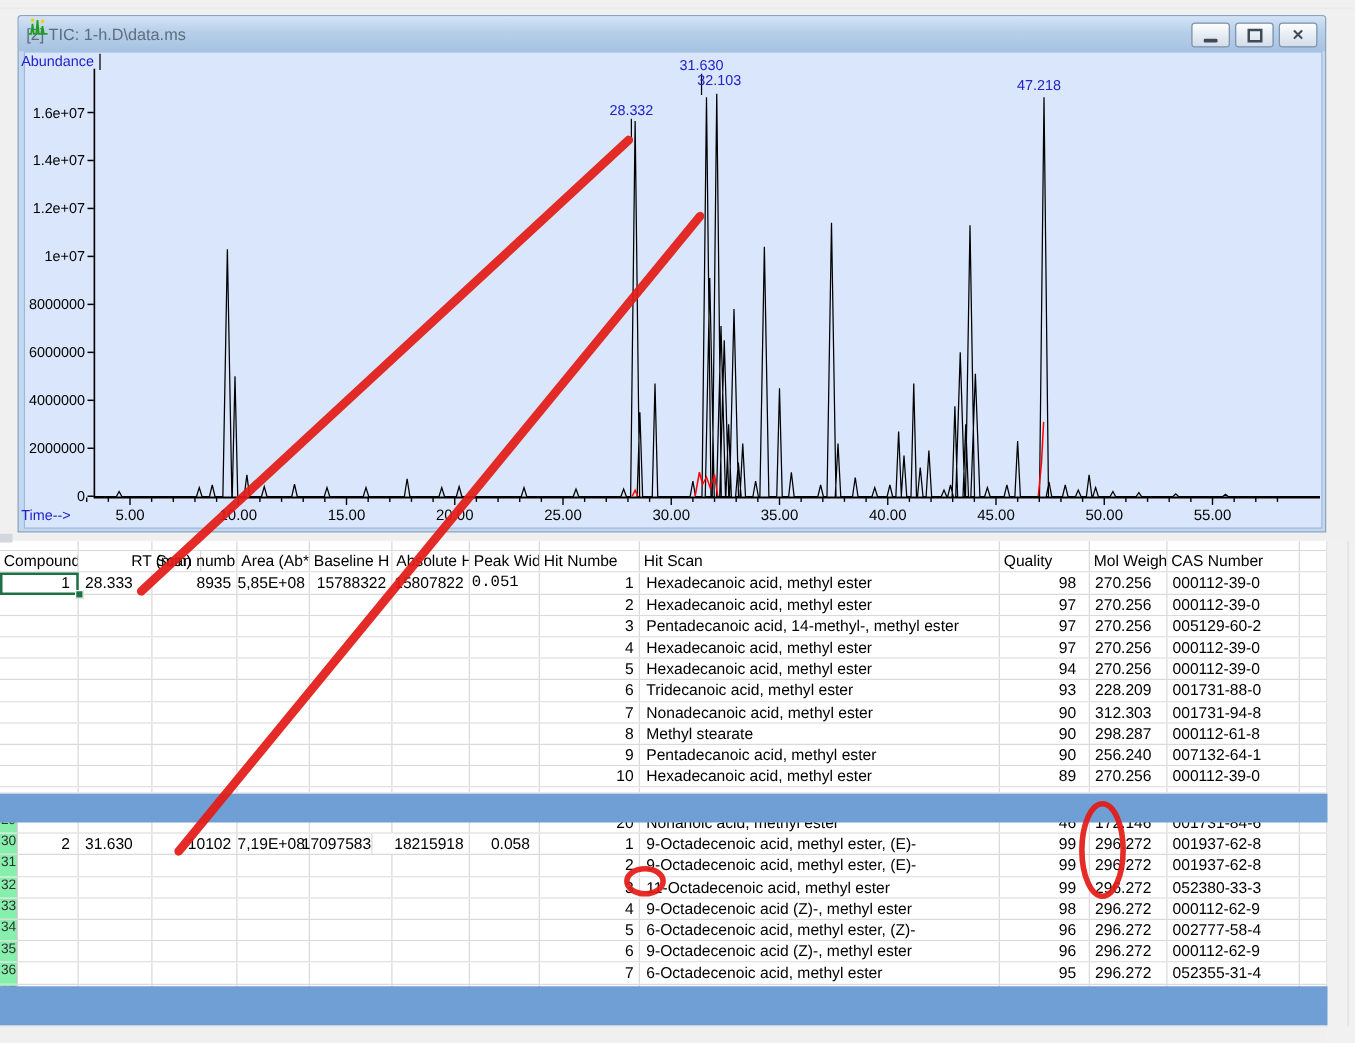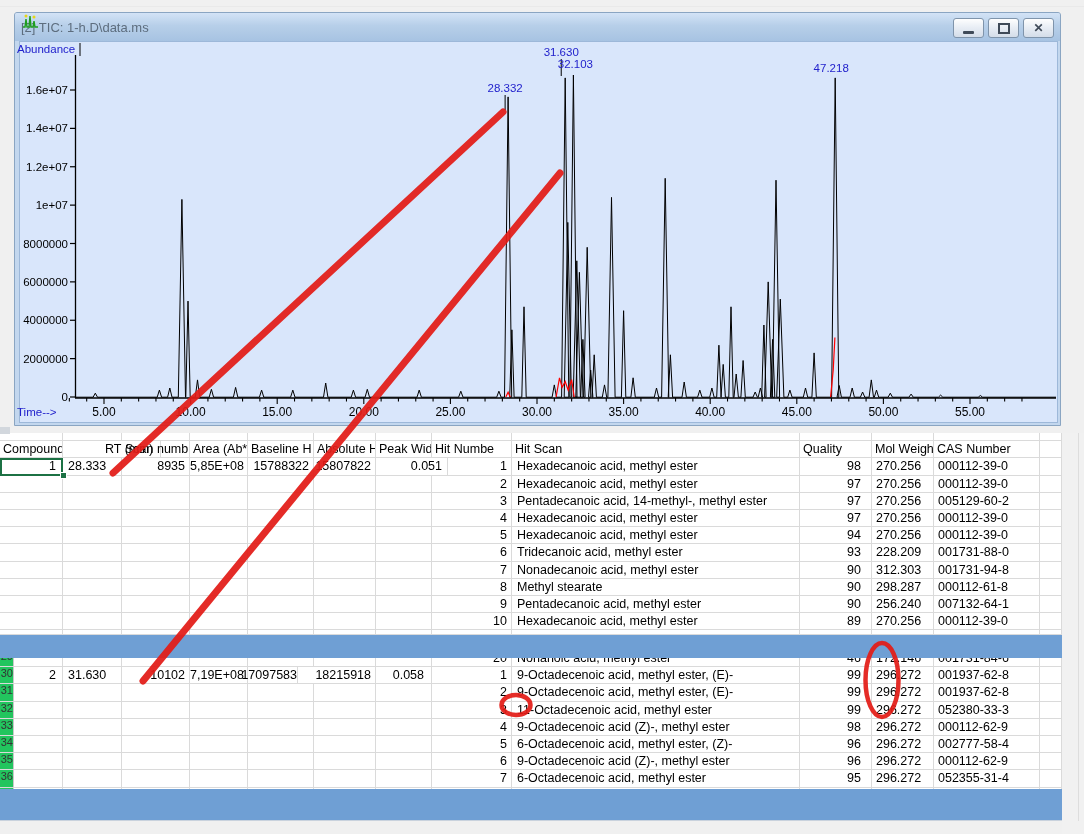--- a/index.html
+++ b/index.html
@@ -20,21 +20,21 @@
   .g-res{width:8px;height:7px;border:2px solid #3f4a58;}
   .g-cls{font-size:12px;font-weight:bold;color:#3f4a58;line-height:1;}
   #client{left:4px;top:28px;width:1039px;height:382px;background:#d9e6fb;border:1px solid #9db8d9;box-sizing:border-box;}
   
   #tables{left:0;top:433px;width:1062px;height:401px;background:#fff;}
   .trow{position:absolute;left:0;width:1062px;box-sizing:border-box;border-bottom:1px solid #dadada;background:#fff;}
   .tcell{position:absolute;top:0;bottom:0;box-sizing:border-box;border-right:1px solid #dadada;
          font-size:12.5px;color:#000;line-height:16px;overflow:hidden;white-space:nowrap;}
   .num{text-align:right;}
   .band{position:absolute;left:0;width:1062px;background:#6f9fd4;z-index:5;}
-  .gutter{position:absolute;left:0;top:0;bottom:0;width:13px;background:#22c55e;border-right:1px solid #c9c9c9;
+  .gutter{position:absolute;left:0;top:0;bottom:0;width:13px;background:#86efac;border-right:1px solid #c9c9c9;
           font-size:11px;color:#333;text-align:right;overflow:hidden;}
   #selcell{border:2px solid #1c7144;z-index:6;background:transparent;box-sizing:border-box;}
   #selhandle{width:5px;height:5px;background:#1c7144;border:1px solid #fff;z-index:7;}
   #rightstrip{left:1062px;top:433px;width:22px;height:401px;background:#f1f1f1;}
   #rightline{left:1078px;top:433px;width:1px;height:388px;background:#dddddd;}
   #bottomstrip{left:0;top:820px;width:1062px;height:14px;background:#f0f0f0;border-top:1px solid #c9d2dd;box-sizing:border-box;}
   #grip{left:0;top:427px;width:10px;height:7px;background:#d2d7dd;}
   #topline{left:0;top:6px;width:1084px;height:1px;background:#e9e9e9;}
   svg{position:absolute;left:0;top:0;pointer-events:none;}
   #plot{z-index:3;}
@@ -99,21 +99,21 @@
       <div class="tcell" style="left: 934px; width: 106px; padding-left: 3px; text-align: left; padding-right: 12px;">CAS Number</div>
       <div class="tcell" style="left: 1040px; width: 22px; padding-left: 3px; text-align: left; padding-right: 0px;"></div>
     </div>
     <div class="trow" style="top: 25.4px; height: 17.2px;">
       <div class="tcell num" style="left: 0px; width: 63px; padding-right: 6px;">1</div>
       <div class="tcell" style="left: 63px; width: 59px; padding-left: 5px;">28.333</div>
       <div class="tcell num" style="left: 122px; width: 68px; padding-right: 4px;">8935</div>
       <div class="tcell num" style="left: 190px; width: 58px; padding-right: 4px;">5,85E+08</div>
       <div class="tcell num" style="left: 248px; width: 66px; padding-right: 4px;">15788322</div>
       <div class="tcell num" style="left: 314px; width: 62px; padding-right: 4px;">15807822</div>
-      <div class="tcell num" style="left: 392px; width: 56px; padding-right: 5px;">0.051</div>
+      <div class="tcell num" style="left: 376px; width: 56px; padding-right: 16px; font-family: Liberation Mono, monospace;">0.051</div>
       <div class="tcell num" style="left: 432px; width: 80px; padding-right: 4px;">1</div>
       <div class="tcell" style="left: 512px; width: 288px; padding-left: 5px;">Hexadecanoic acid, methyl ester</div>
       <div class="tcell num" style="left: 800px; width: 72px; padding-right: 10px;">98</div>
       <div class="tcell" style="left: 872px; width: 62px; padding-left: 4px;">270.256</div>
       <div class="tcell" style="left: 934px; width: 106px; padding-left: 4px;">000112-39-0</div>
       <div class="tcell" style="left: 1040px; width: 22px; padding-left: 0px;"></div>
     </div>
     <div class="trow" style="top: 42.6px; height: 17.2px;">
       <div class="tcell num" style="left: 0px; width: 63px; padding-right: 6px;"></div>
       <div class="tcell" style="left: 63px; width: 59px; padding-left: 5px;"></div>

